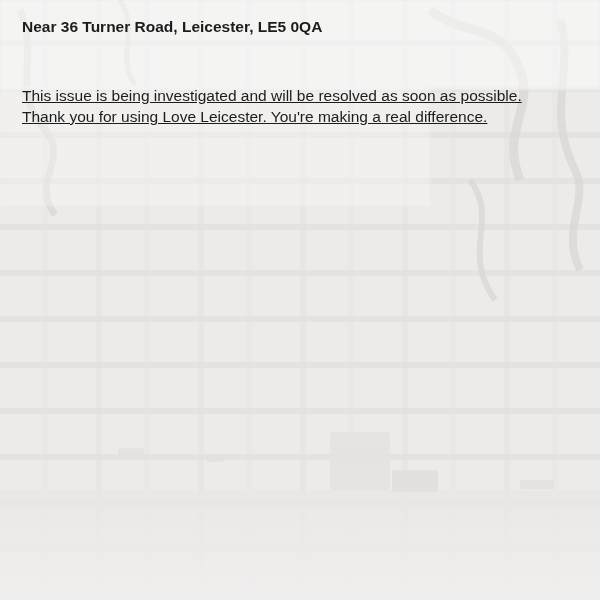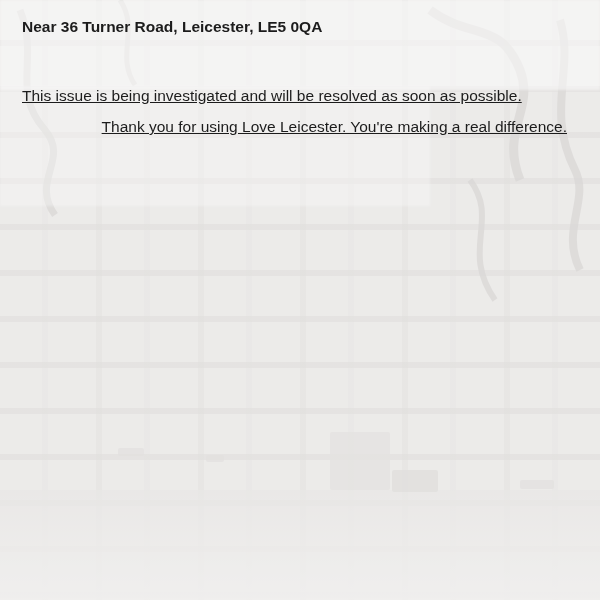--- a/index.html
+++ b/index.html
@@ -97,22 +97,21 @@
   }
   .message-line {
     font-size: 15.5px;
     color: #1c1c1c;
     line-height: 1.38;
     margin: 0;
     max-width: 545px;
     text-decoration: underline;
   }
   .message-line + .message-line {
-    margin-top: 10px;
-    text-align: right;
+    margin-top: 0px;
   }
 </style>
 </head>
 <body>
 
 <div class="report-card">
 
   <div class="photo-layer">
     <div class="brick-rows"></div>
     <div class="brick-rows offset"></div>

